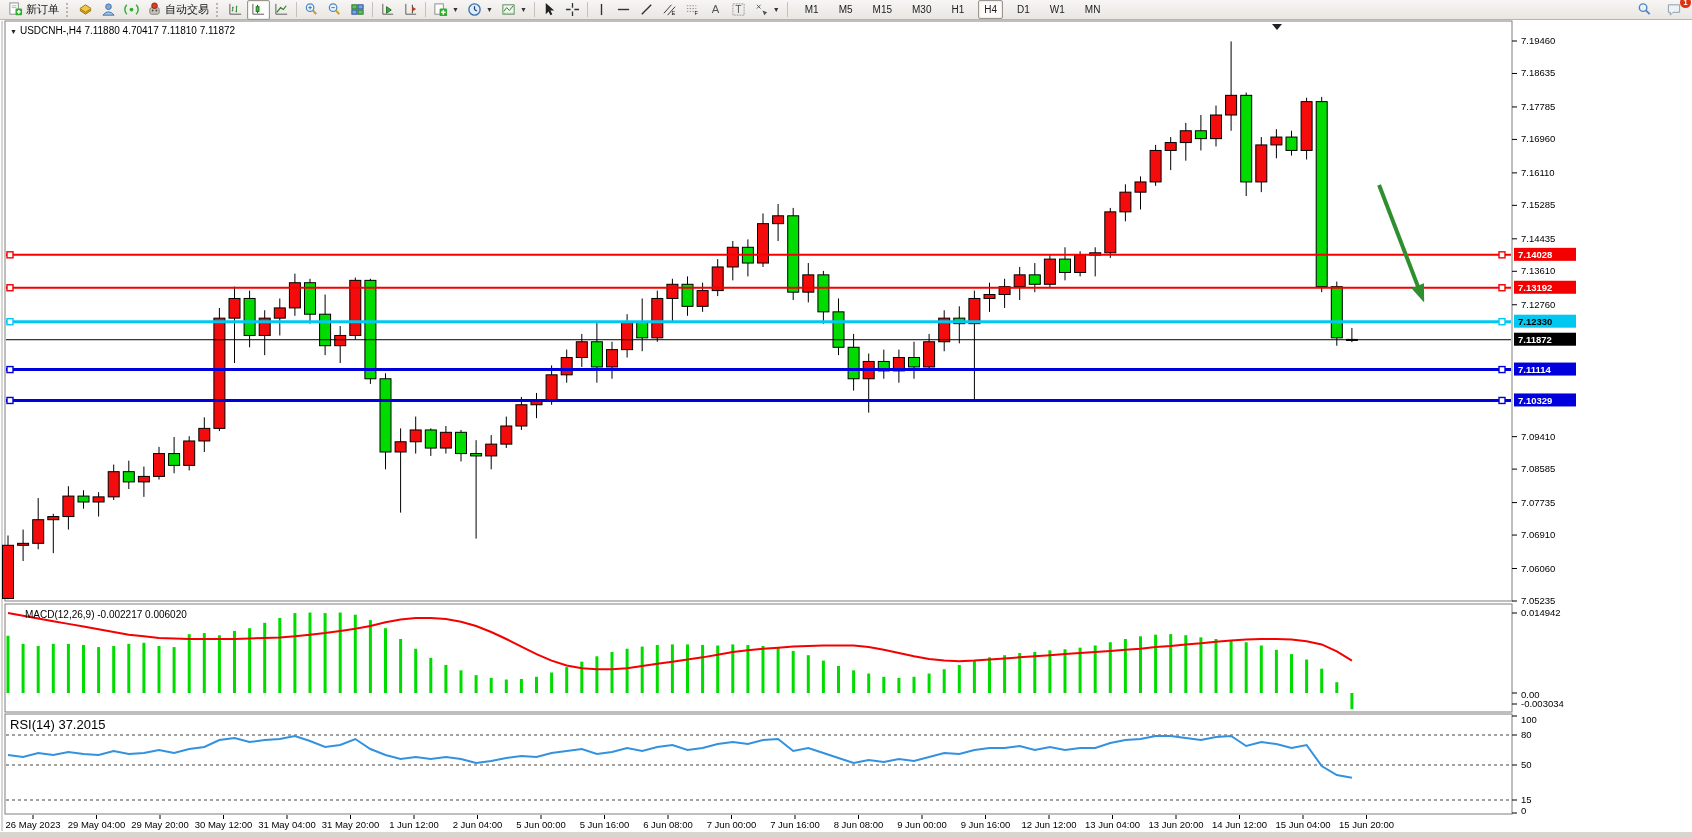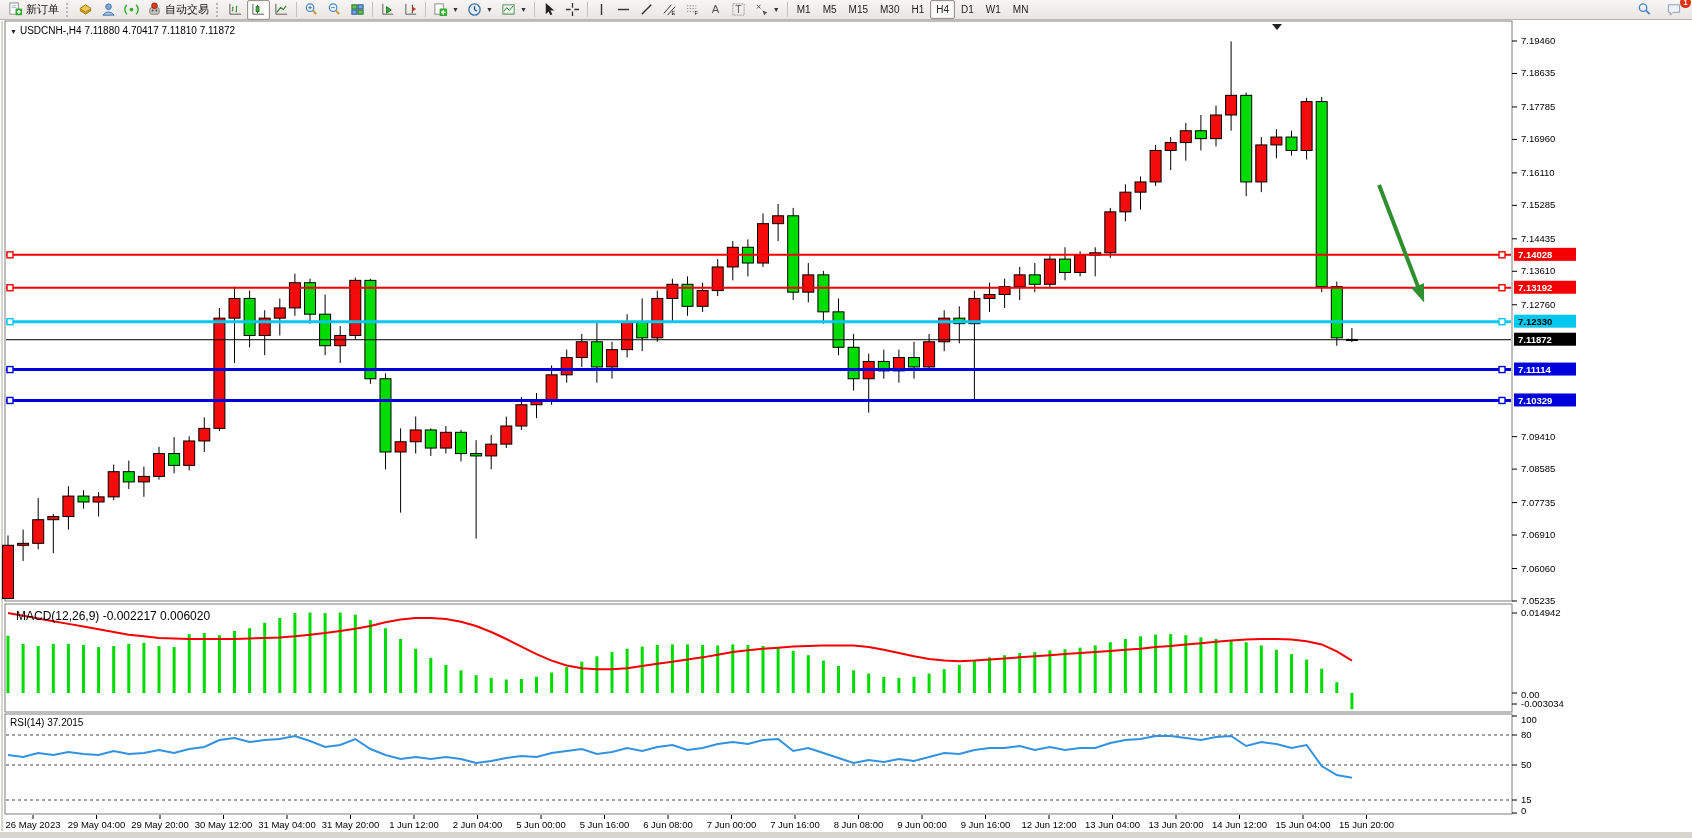--- a/index.html
+++ b/index.html
@@ -8,30 +8,30 @@
   #toolbar{position:absolute;left:0;top:0;width:1692px;height:20px;
     background:linear-gradient(#f7f6f5,#e9e6e2);border-bottom:1px solid #b8b4ae;
     display:flex;align-items:center;padding-left:4px;box-sizing:border-box;z-index:5;}
   .tb{display:inline-flex;align-items:center;height:18px;padding:0 3px;border:1px solid transparent;
     border-radius:2px;font-size:11px;color:#111;gap:3px;background:transparent;cursor:default;}
   .tb.pressed{background:#fdfdfc;border-color:#9b978f;box-shadow:inset 0 0 2px #cfcbc4;}
   .sep{width:1px;height:15px;background:#c6c2bb;margin:0 3px;}
   .grip{width:3px;height:14px;margin:0 3px;border-left:2px dotted #b9b5ae;}
   .caret{font-size:7px;color:#333;margin-left:1px;}
   .tf{font-size:10px;padding:0 5px;height:17px;display:inline-flex;align-items:center;color:#222;
-    border:1px solid transparent;border-radius:2px;}
+    border:1px solid transparent;border-radius:2px;margin-left:8px;}
   .tf.active{background:#fcfbfa;border-color:#9b978f;box-shadow:inset 0 0 2px #cfcbc4;font-weight:normal;}
   #tb-right{margin-left:auto;display:flex;align-items:center;margin-right:6px;gap:6px;}
   .badge{position:absolute;top:-4px;right:-6px;background:#e03010;color:#fff;border-radius:50%;
     width:11px;height:11px;font-size:8px;display:flex;align-items:center;justify-content:center;font-weight:bold;}
   
   .ovl{position:absolute;font-size:10px;color:#000;z-index:3;white-space:nowrap;}
   #chart-title{left:10px;top:25px;}
-  #macd-label{left:16px;top:609px;font-size:12px;}
-  #rsi-label{left:10px;top:717px;font-size:10px;}
+  #macd-label{left:25px;top:609px;font-size:10px;}
+  #rsi-label{left:10px;top:717px;font-size:13px;}
   .tri{font-size:7px;color:#222;margin-right:3px;}
   svg text{font-family:"Liberation Sans","DejaVu Sans",sans-serif;}
 </style>
 </head>
 <body>
 
 <div id="toolbar">
   <span class="tb">
     <svg width="15" height="15" viewBox="0 0 16 16">
         <rect x="2" y="1" width="9" height="12" fill="#fff" stroke="#8a8a8a"></rect>

